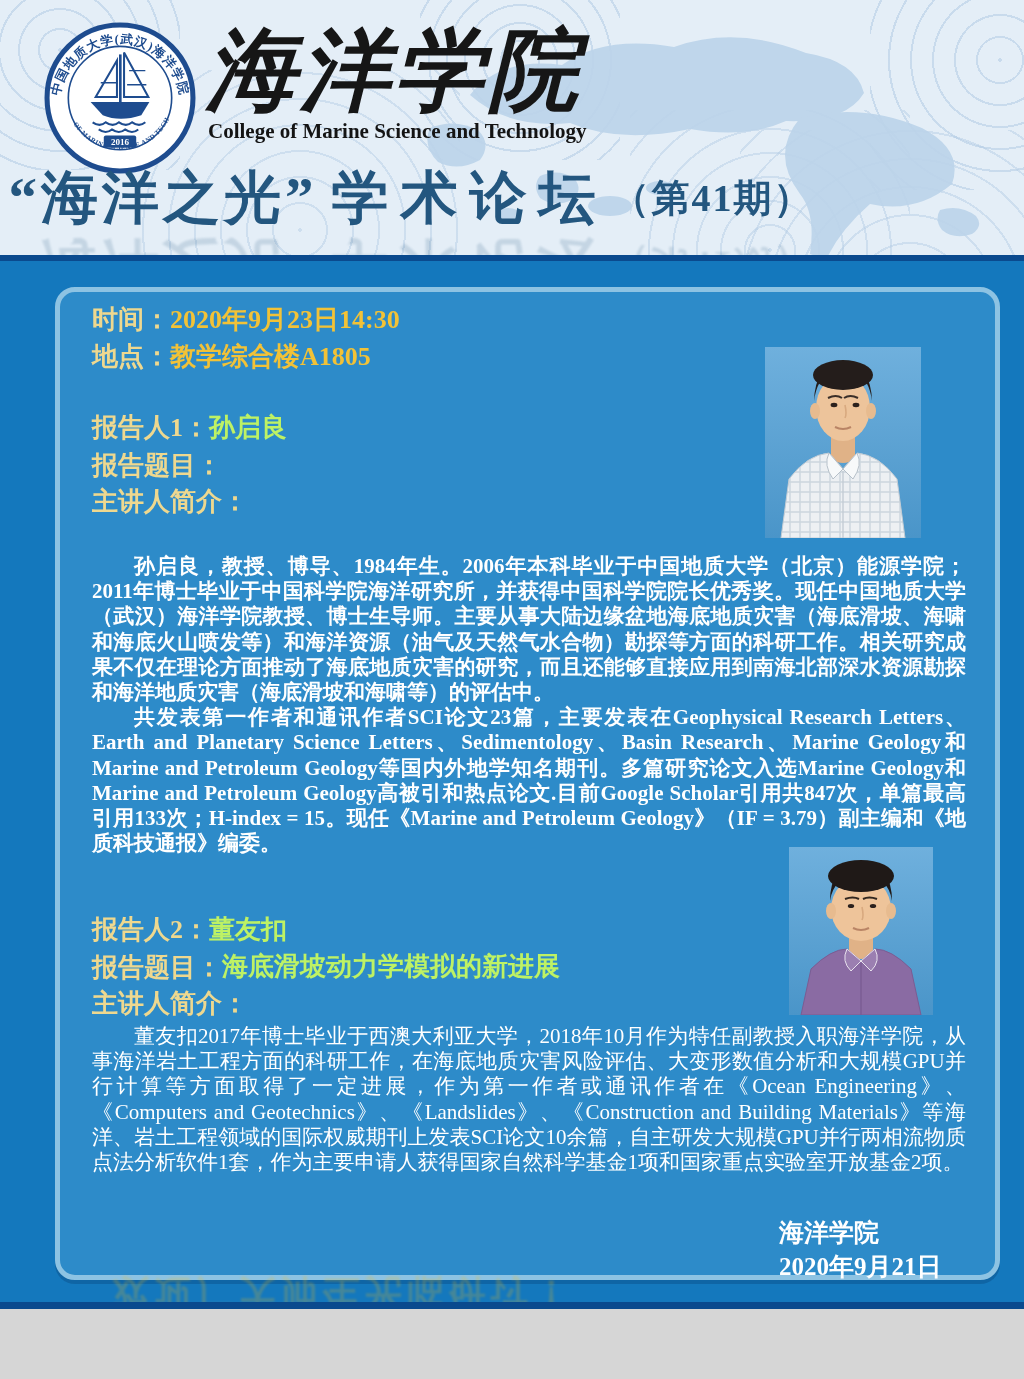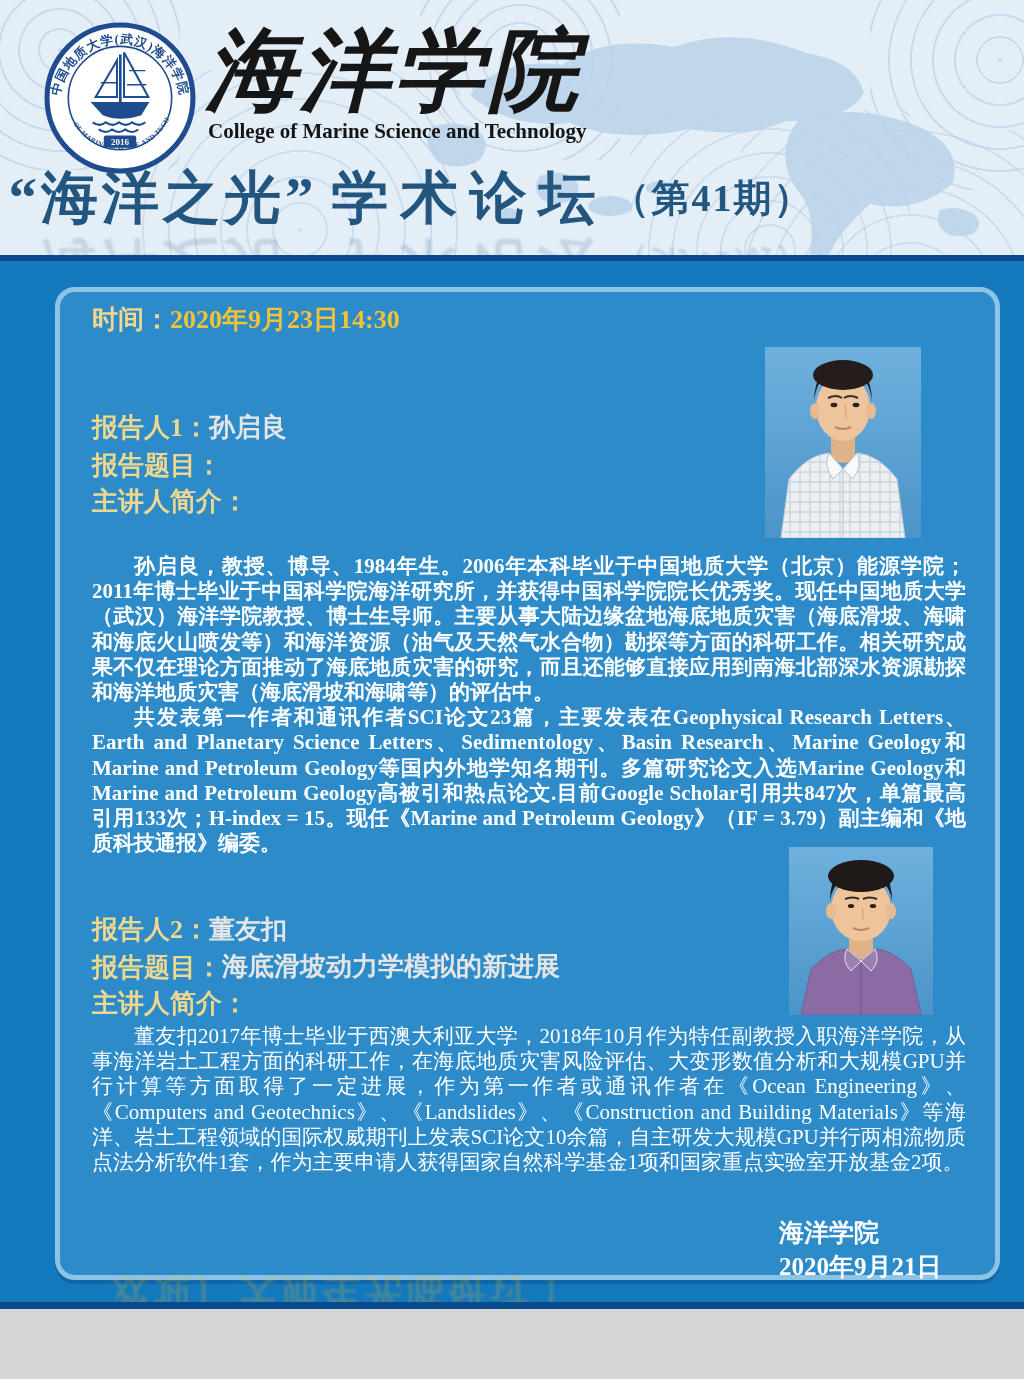--- a/index.html
+++ b/index.html
@@ -36,21 +36,21 @@
   .divider-top { position:absolute; left:0; top:255px; width:1024px; height:6px; background:#0a4a8e; }
 
   
   .panel { position:absolute; left:55px; top:287px; width:945px; height:993px; background:#2d8bc9;
     border:5px solid #8dc3e3; border-radius:20px; box-shadow:0 4px 0 rgba(8,58,108,.30); }
 
   .meta { position:absolute; left:92px; top:301px; font-weight:bold; }
   .meta-line { font-size:26px; line-height:37px; white-space:nowrap; }
   .label-gold { color:#eed88f; }
   .value-gold { color:#f2c237; }
-  .white { color:#e5e5e5;font-family:Liberation Mono, monospace; }
+  .white { color:#bef264;font-family:Liberation Mono, monospace; }
 
   .sp-head { position:absolute; left:92px; font-weight:bold; font-size:26px; line-height:36.5px; }
   #sp1-head { top:410px; }
   #sp2-head { top:912px; }
   .topic-row { display:flex; }
   .topic-label { flex:0 0 auto; }
 
   .bio { position:absolute; left:92px; width:874px; color:#ffffff; font-size:21px; line-height:25.2px; text-align:justify; }
   .bio p { text-indent:2em; }
   #bio1 { top:554px;font-weight:bold; }
@@ -125,20 +125,23 @@
     </div>
   </div>
 
   <div class="divider-top"></div>
 
   <div class="panel"></div>
 
   <div class="meta">
     <div class="meta-line">
       <span class="label-gold">时间：</span><span class="value-gold">2020年9月23日14:30</span>
+    </div>
+    <div class="meta-line">
+      <span class="label-gold">地点：</span><span class="value-gold">教学综合楼A1805</span>
     </div>
   </div>
 
   <div class="sp-head" id="sp1-head">
     <div>
       <span class="label-gold">报告人1：</span><span class="white">孙启良</span>
     </div>
     <div class="topic-row">
       <span class="label-gold topic-label">报告题目：</span>
     </div>

